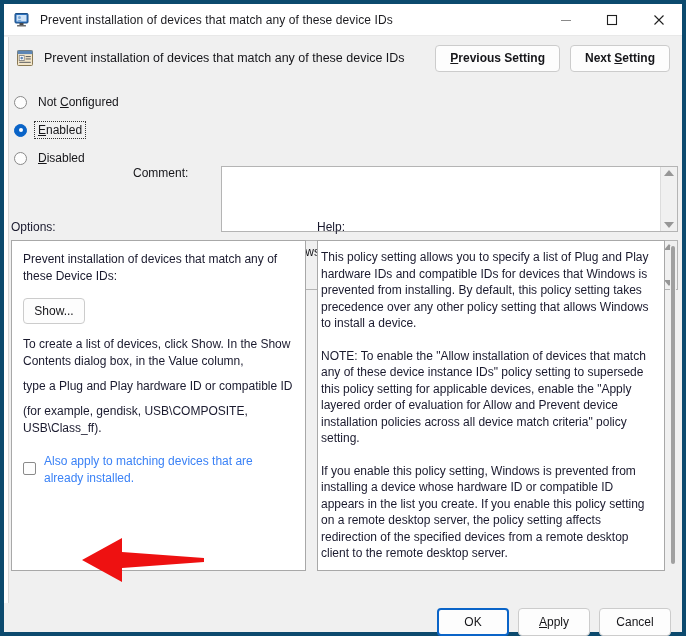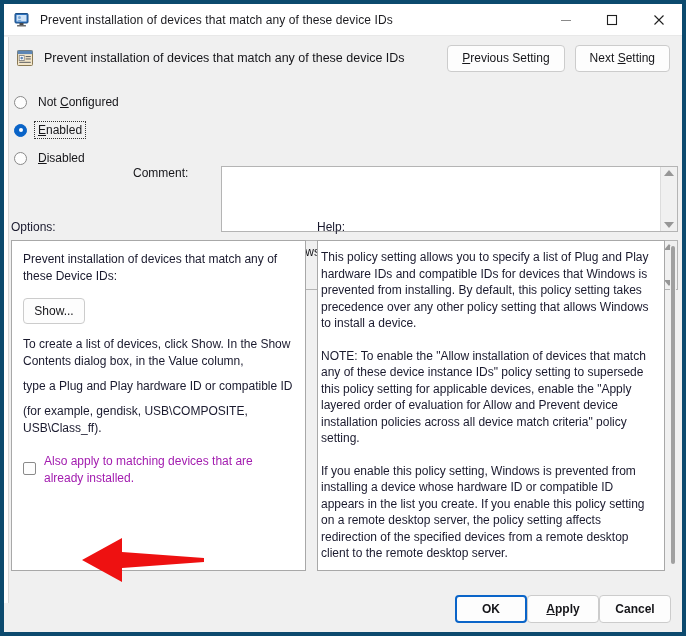--- a/index.html
+++ b/index.html
@@ -48,21 +48,21 @@
     flex: 0 0 44px; height: 44px;
     display: flex; align-items: center;
     padding: 0 12px 0 12px;
     background: #f0f0f0;
   }
   #policy-icon { width: 18px; height: 18px; position: relative; flex: 0 0 18px; }
   #policy-title {
     margin-left: 10px; font-size: 12.5px; color: #16161a;
     white-space: nowrap;
   }
-  #nav-buttons { margin-left: auto; display: flex; gap: 10px; }
+  #nav-buttons { margin-left: auto; display: flex; gap: 10px; font-weight: bold; }
   .btn {
     background: #fdfdfd;
     border: 1px solid #cccccc;
     border-radius: 4px;
     font-family: "Liberation Sans", sans-serif;
     font-size: 12px;
     color: #16161a;
     height: 27px;
     display: flex; align-items: center; justify-content: center;
     padding: 0 14px;
@@ -175,21 +175,21 @@
     display: flex; align-items: flex-start;
     margin-top: 16px;
   }
   .cbx {
     width: 13px; height: 13px;
     border: 1px solid #8a8a8a; background: #fdfdfd;
     border-radius: 2px; flex: 0 0 13px;
     margin-top: 9px;
   }
   #checkbox-label {
-    margin-left: 8px; font-size: 12px; line-height: 17px; color: #a21caf;
+    margin-left: 8px; font-size: 12px; line-height: 17px; color: #3b82f6;
   }
 
   #help-inner { padding: 8px 9px 0 3px; }
   .help-para {
     font-size: 12px; color: #1a1a2e; line-height: 16.5px;
     margin: 0 0 16px 0;
   }
 
   
   #help-scroll {
@@ -208,22 +208,22 @@
     width: 124px; height: 48px;
     pointer-events: none;
   }
 
   
   #footer {
     flex: 0 0 46px; position: relative;
     background: #f0f0f0;
   }
   #footer-buttons {
-    position: absolute; right: 11px; top: 9px;
-    display: flex;  font-weight: bold;
+    position: absolute; right: 11px; top: 22px;
+    display: flex; gap: 9px;
   }
   #footer-buttons .btn { height: 28px; width: 72px; padding: 0; }
   .btn.default {
     border: 2px solid #0a64c8;
     border-radius: 4px;
   }
 
   
   #left-sliver {
     position: absolute; left: 0; top: 33px;

